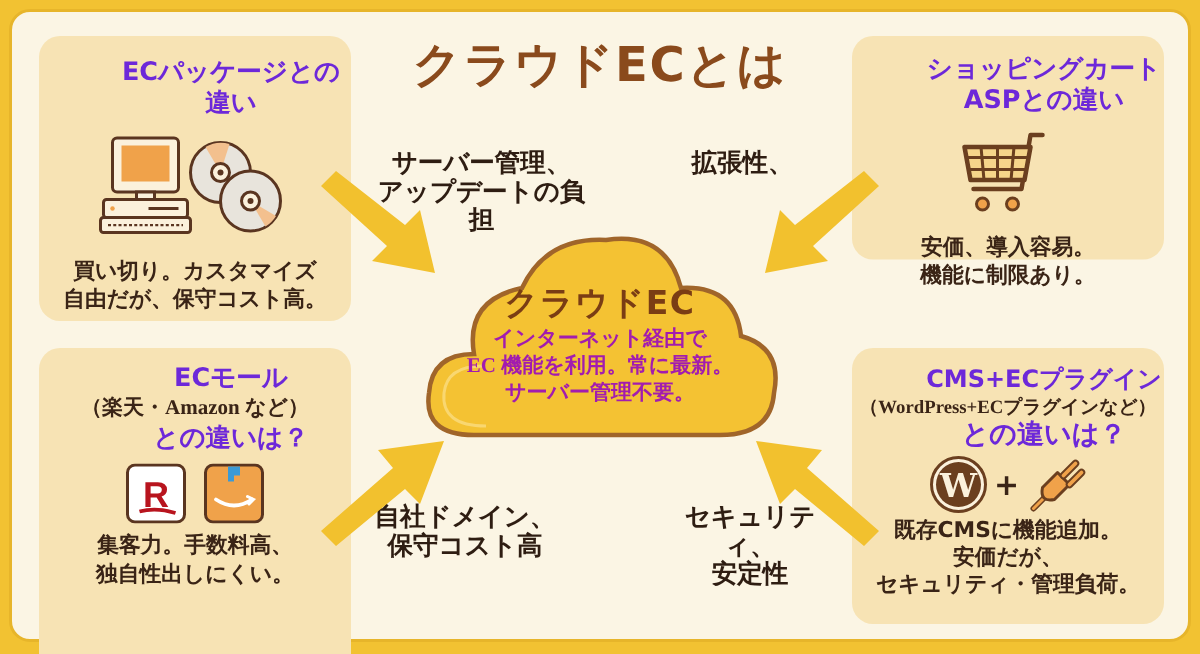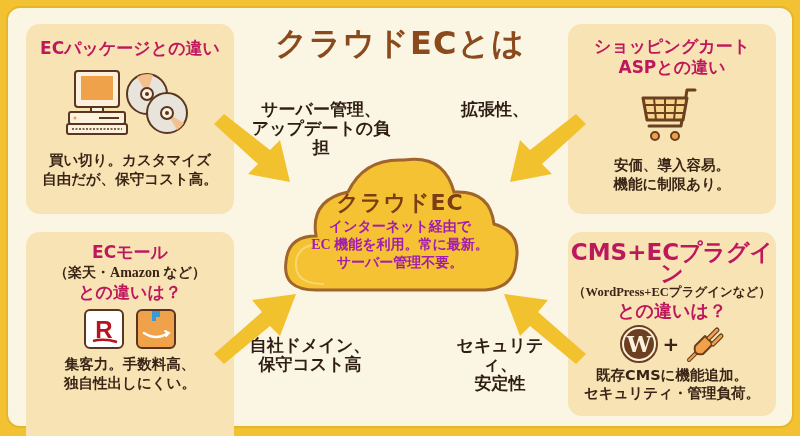--- a/index.html
+++ b/index.html
@@ -16,26 +16,26 @@
       border: 2px solid #e7b52a;
     }
     .title {
       position: absolute; left: 0; width: 800px; top: 22px; text-align: center;
       font-size: 32px; font-weight: bold; color: #8a4a1c; letter-spacing: 1px;
     }
     .card {
       position: absolute; background: #f7e3b4; border-radius: 14px;
       text-align: center; font-weight: bold;
     }
-    .card .ctitle { font-size: 17px; line-height: 21px; color: #be185d; }
+    .card .ctitle { font-size: 17px; line-height: 21px; color: #6d28d9; padding-left: 48px; }
     .card .csub { font-size: 12.5px; line-height: 16px; color: #3a2416; font-family: Liberation Serif, serif; }
     .card .cdesc { font-size: 14.5px; line-height: 19px; color: #3a2416; }
     .card .icons { display: flex; justify-content: center; align-items: center; gap: 6px; }
     #c1 { left: 26px; top: 24px; width: 208px; height: 190px; }
-    #c2 { left: 568px; top: 24px; width: 208px; height: 190px; }
+    #c2 { left: 568px; top: 24px; width: 208px; height: 149px; }
     #c3 { left: 26px; top: 232px; width: 208px; height: 220px; }
     #c4 { left: 568px; top: 232px; width: 208px; height: 184px; }
 
     .label {
       position: absolute; text-align: center; font-size: 17px; line-height: 19px;
       font-weight: bold; color: #2e1d12;
     }
     .arrow { position: absolute; }
 
     .cloud { position: absolute; left: 276px; top: 140px; width: 248px; height: 158px; }
@@ -119,21 +119,21 @@
       <path d="M29 22 L33 24 L30 27" stroke="#fff" stroke-width="2" fill="none" stroke-linecap="round"></path>
     </svg>
   </div>
   <div class="cdesc" style="margin-top:6px">
     <div>集客力。手数料高、</div>
     <div>独自性出しにくい。</div>
   </div>
 </div>
 
 <div class="card" id="c4">
-  <div class="ctitle" style="margin-top:10px;font-size:23px">CMS+ECプラグイン</div>
+  <div class="ctitle" style="margin-top:10px;font-size:16px">CMS+ECプラグイン</div>
   <div class="csub">（WordPress+ECプラグインなど）</div>
   <div class="ctitle" style="font-size:18px">との違いは？</div>
   <div class="icons" style="margin-top:3px;gap:4px">
     <svg width="40" height="40" viewBox="0 0 40 40">
       <circle cx="20" cy="20" r="18" fill="#fbf1dc" stroke="#6b3f1f" stroke-width="2"></circle>
       <circle cx="20" cy="20" r="15" fill="#6b3f1f"></circle>
       <text x="20" y="28" text-anchor="middle" font-family="DejaVu Serif, serif" font-weight="bold" font-size="22" fill="#fbf1dc">W</text>
     </svg>
     <span style="font-size:20px;color:#3a2416">+</span>
     <svg width="42" height="40" viewBox="0 0 42 40">
@@ -141,20 +141,21 @@
       <path d="M6 36 L14 28" stroke="#f0a24a" stroke-width="2" stroke-linecap="round"></path>
       <path d="M12 22 Q10 32 20 30 L30 20 L22 12 Z" fill="#f0a24a" stroke="#6b3f1f" stroke-width="2" stroke-linejoin="round"></path>
       <path d="M26 14 L34 6" stroke="#6b3f1f" stroke-width="5" stroke-linecap="round"></path>
       <path d="M26 14 L34 6" stroke="#f0a24a" stroke-width="2.5" stroke-linecap="round"></path>
       <path d="M30 20 L38 12" stroke="#6b3f1f" stroke-width="5" stroke-linecap="round"></path>
       <path d="M30 20 L38 12" stroke="#f0a24a" stroke-width="2.5" stroke-linecap="round"></path>
     </svg>
   </div>
   <div class="cdesc" style="margin-top:2px;line-height:18px">
     <div>既存CMSに機能追加。</div>
+    <div>安価だが、</div>
     <div>セキュリティ・管理負荷。</div>
   </div>
 </div>
 
 <div class="label" style="left:246px;top:100px;width:150px">
   <div>サーバー管理、</div>
   <div>アップデートの負担</div>
 </div>
 <div class="label" style="left:430px;top:100px;width:130px">
   <div>拡張性、</div>

